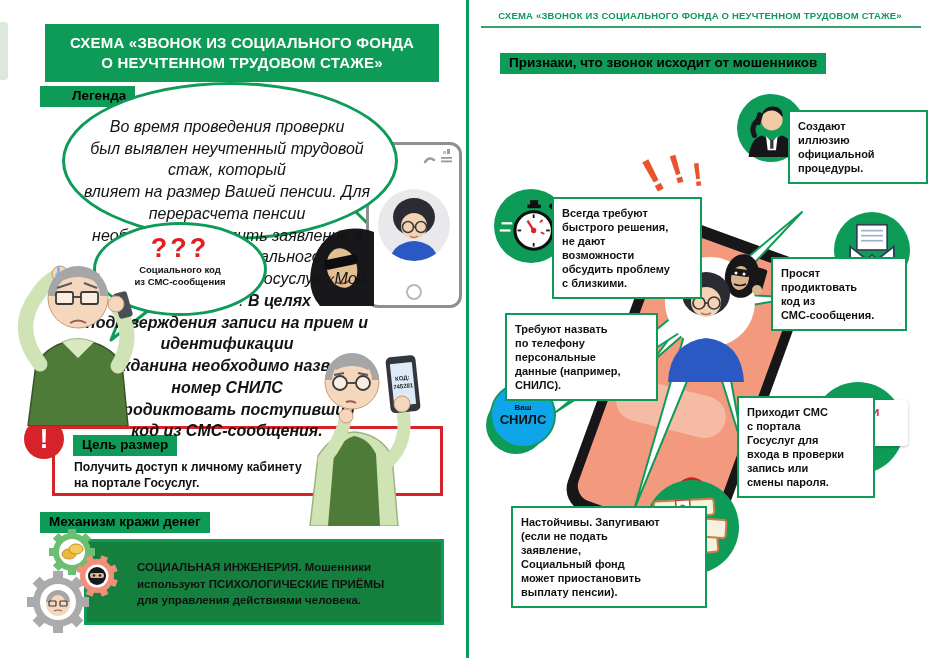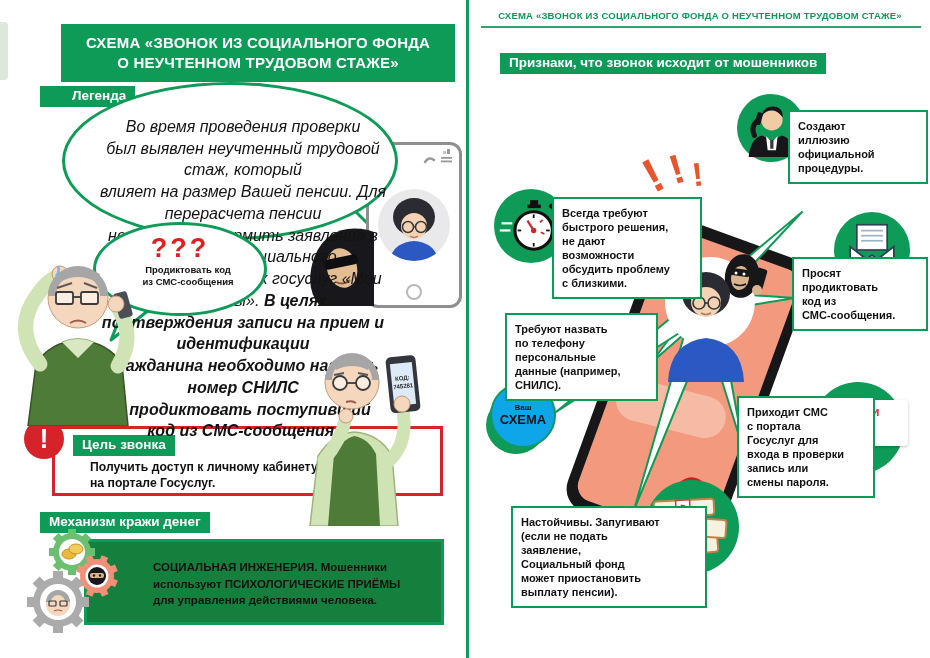--- a/index.html
+++ b/index.html
@@ -8,23 +8,23 @@
     --orange:#E8542C;
     --salmon:#F2997E;
     --ink:#111111;
   }
   html,body{margin:0;padding:0;background:#ffffff;}
   #poster{
     position:relative;width:930px;height:658px;background:#fff;overflow:hidden;
     font-family:"Liberation Sans",sans-serif;color:var(--ink);
   }
   .abs{position:absolute;}
-  .pre{white-space:pre-line;margin-left:16px;}
+  .pre{white-space:pre-line;}
   .green-label{
-    position:absolute;background:var(--green);color:#ffffff;font-weight:bold;
+    position:absolute;background:var(--green);color:#000000;font-weight:bold;
     font-size:13.5px;padding:3px 9px;line-height:1.1;
   }
   .callout{
     position:absolute;background:#fff;border:2.5px solid var(--green);
     padding:7px 8px;font-weight:bold;font-size:11px;line-height:1.28;
     white-space:pre-line;color:var(--ink);z-index:6;
   }
   .circle-icon{
     position:absolute;border-radius:50%;background:var(--green);
     display:flex;align-items:center;justify-content:center;z-index:5;
@@ -96,21 +96,21 @@
     <svg class="abs" style="left:298px;top:222px;z-index:3;" width="76" height="84" viewBox="0 0 76 84">
       <path d="M70,8 Q30,0 16,36 Q6,66 22,84 L76,84 L76,10 Z" fill="#17171C"></path>
       <ellipse cx="44" cy="46" rx="15" ry="20" fill="#E3BE93" transform="rotate(-14 44 46)"></ellipse>
       <rect x="26" y="35" width="34" height="10" rx="4" fill="#0E0E12" transform="rotate(-12 43 40)"></rect>
       <path d="M38,60 Q45,64 52,58" stroke="#8A5B3C" stroke-width="2" fill="none"></path>
     </svg>
 
     <div class="abs" style="left:93px;top:222px;width:168px;height:88px;border:3px solid var(--green);
                 border-radius:50%;background:#fff;z-index:4;text-align:center;">
       <div style="color:#E21E1E;font-weight:bold;font-size:27px;letter-spacing:3px;line-height:1;margin-top:10px;">???</div>
-      <div class="pre" style="font-weight:bold;font-size:9.5px;line-height:1.3;margin-top:2px;">Продиктовать код
+      <div class="pre" style="font-weight:bold;font-size:9.5px;line-height:1.3;margin-top:2px;">Социального код
 из СМС-сообщения</div>
     </div>
     <svg class="abs" style="left:105px;top:298px;z-index:3;" width="60" height="46" viewBox="0 0 60 46">
       <polygon points="6,42 22,2 54,4" fill="#fff" stroke="#0E9B57" stroke-width="3" stroke-linejoin="round"></polygon>
     </svg>
 
     <svg class="abs" style="left:0;top:236px;z-index:4;" width="152" height="190" viewBox="0 0 152 190">
       <path d="M28,190 L36,128 Q50,106 78,104 Q108,106 122,128 L128,190 Z" fill="#4F7B38" stroke="#3A5229" stroke-width="1.5"></path>
       <path d="M62,106 L78,122 L94,106 Q78,99 62,106 Z" fill="#D9E8C2" stroke="#9DB47F" stroke-width="1"></path>
       <path d="M40,128 Q12,92 38,58 Q46,46 58,40" stroke="#CFE3B4" stroke-width="15" fill="none" stroke-linecap="round"></path>
@@ -130,21 +130,21 @@
       <path d="M58,30 Q60,36 56,40" stroke="#7EB3E3" stroke-width="2.5" fill="none"></path>
     </svg>
 
     <div class="abs" style="left:24px;top:419px;width:40px;height:40px;border-radius:50%;background:var(--red);
                 color:#fff;font-weight:bold;font-size:27px;display:flex;align-items:center;
                 justify-content:center;z-index:3;">
       <span>!</span>
     </div>
 
     <div class="abs" style="left:52px;top:426px;width:385px;height:64px;border:3px solid var(--red);background:#fff;z-index:2;">
-      <div class="green-label" style="left:18px;top:6px;">Цель звонка</div>
+      <div class="green-label" style="left:18px;top:6px;">Цель размер</div>
       <div class="abs pre" style="left:19px;top:31px;font-weight:bold;font-size:12.2px;line-height:1.3;">Получить доступ к личному кабинету
 на портале Госуслуг.</div>
     </div>
 
     <svg class="abs" style="left:288px;top:330px;z-index:4;" width="146" height="196" viewBox="0 0 146 196">
       <path d="M22,196 L30,126 Q44,104 66,102 Q92,104 104,126 L110,196 Z" fill="#CFE3B4" stroke="#9DB47F" stroke-width="1.5"></path>
       <path d="M40,196 L46,124 Q56,108 66,106 Q80,108 88,124 L92,196 Z" fill="#4F7B38"></path>
       <path d="M100,132 Q122,112 114,76" stroke="#CFE3B4" stroke-width="13" fill="none" stroke-linecap="round"></path>
       <path d="M36,130 Q52,112 58,88" stroke="#CFE3B4" stroke-width="13" fill="none" stroke-linecap="round"></path>
       <g transform="rotate(-6 116 54)">
@@ -368,34 +368,34 @@
       <span style="color:#1D5BC8;">гос</span><span style="color:#E5314E;">услуги</span>
     </div>
     <div style="font-weight:bold;font-size:8.5px;margin-top:3px;color:#101010;">КОД: 745281</div>
   </div>
 
   <div class="abs" style="left:486px;top:396px;width:60px;height:58px;border-radius:50%;background:var(--green);z-index:4;"></div>
   <div class="abs" style="left:490px;top:382px;width:66px;height:66px;border-radius:50%;background:#0ea5e9;
               border:2.5px solid var(--green);z-index:5;text-align:center;box-sizing:border-box;padding-top:9px;">
     <div style="font-weight:bold;font-size:8px;line-height:1.2;">Назовите</div>
     <div style="font-weight:bold;font-size:8px;line-height:1.2;">Ваш</div>
-    <div style="font-weight:bold;font-size:13px;line-height:1.3;">СХЕМА</div>
+    <div style="font-weight:bold;font-size:13px;line-height:1.3;">СНИЛС</div>
   </div>
 
   <div class="callout" style="left:552px;top:197px;width:130px;">Всегда требуют
 быстрого решения,
 не дают
 возможности
 обсудить проблему
 с близкими.</div>
   <div class="callout" style="left:788px;top:110px;width:120px;">Создают
 иллюзию
 официальной
 процедуры.</div>
-  <div class="callout" style="left:792px;top:257px;width:116px;">Просят
+  <div class="callout" style="left:771px;top:257px;width:116px;">Просят
 продиктовать
 код из
 СМС-сообщения.</div>
   <div class="callout" style="left:505px;top:313px;width:133px;">Требуют назвать
 по телефону
 персональные
 данные (например,
 СНИЛС).</div>
   <div class="callout" style="left:737px;top:396px;width:118px;">Приходит СМС
 с портала

